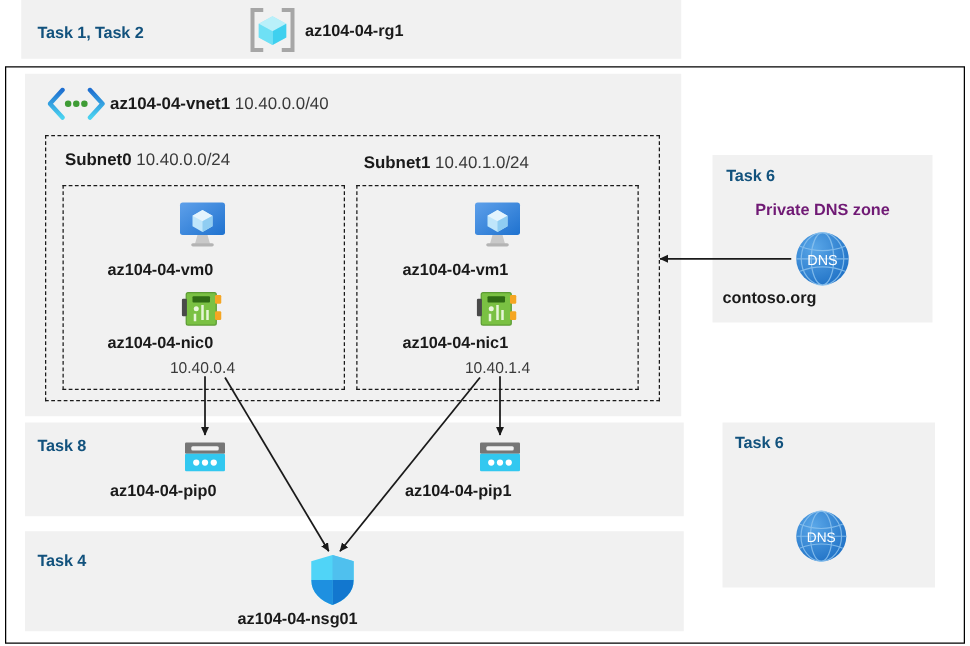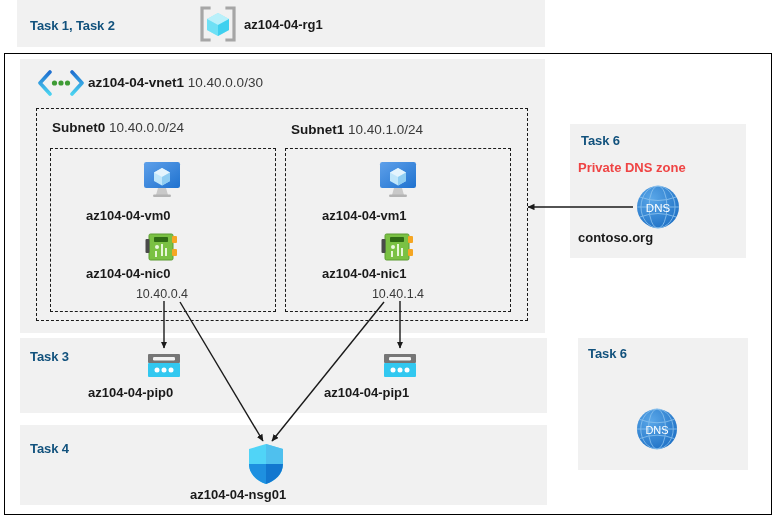--- a/index.html
+++ b/index.html
@@ -75,23 +75,23 @@
     font-size: 13.5px;
     white-space: nowrap;
     color: #1a1a1a;
   }
   .title-strong b { font-weight: bold; }
   .title-strong span.light { font-weight: normal; color: #3a3a3a; }
   .hdr-bold {
     position: absolute;
     font-weight: bold;
     font-size: 13px;
-    color: #ef4444;
-    white-space: nowrap;
-    text-align: left;
+    color: #701a75;
+    white-space: nowrap;
+    text-align: center;
   }
 
   
   .icon-wrap { position: absolute; }
 
   
   .rg-icon { width: 42px; height: 38px; }
 
   
   .vnet-icon { width: 46px; height: 26px; }
@@ -165,21 +165,21 @@
       <path d="M12 2 L2 13 L12 24" fill="none" stroke="url(#vnetg1)" stroke-width="3.6" stroke-linecap="round" stroke-linejoin="round"></path>
       <path d="M34 2 L44 13 L34 24" fill="none" stroke="url(#vnetg2)" stroke-width="3.6" stroke-linecap="round" stroke-linejoin="round"></path>
       <circle cx="16.5" cy="13" r="2.6" fill="#3f9c35"></circle>
       <circle cx="23" cy="13" r="2.6" fill="#3f9c35"></circle>
       <circle cx="29.5" cy="13" r="2.6" fill="#3f9c35"></circle>
     </svg>
   </div>
 
   <div class="title-strong" style="left:88px; top:75px;">
     <b>az104-04-vnet1</b>
-    <span class="light">10.40.0.0/30</span>
+    <span class="light">10.40.0.0/40</span>
   </div>
 
   <div class="subnet-outer" style="left:36px; top:108px; width:492px; height:213px;"></div>
 
   <div class="title-strong" style="left:52px; top:120px;">
     <b>Subnet0</b>
     <span class="light">10.40.0.0/24</span>
   </div>
 
   <div class="subnet-inner" style="left:50px; top:148px; width:226px; height:164px;"></div>
@@ -260,21 +260,21 @@
       <rect x="20" y="16" width="2" height="8" fill="#e6f5d7"></rect>
       <rect x="10" y="19" width="2" height="6" fill="#e6f5d7"></rect>
     </svg>
   </div>
 
   <div class="res-name" style="left:322px; top:266px; width:152px;">az104-04-nic1</div>
   <div class="res-sub" style="left:322px; top:287px; width:152px;">10.40.1.4</div>
 
   <div class="band" style="left:20px; top:338px; width:527px; height:75px;"></div>
 
-  <div class="task-label" style="left:30px; top:349px;">Task 3</div>
+  <div class="task-label" style="left:30px; top:349px;">Task 8</div>
 
   <div class="icon-wrap pip-icon" style="left:146px; top:352px;">
     <svg viewBox="0 0 36 28" width="36" height="28">
       <rect x="2" y="2" width="32" height="9" rx="1" fill="#767676"></rect>
       <rect x="7" y="5" width="22" height="3.4" rx="1.2" fill="#f2f2f2"></rect>
       <rect x="2" y="11" width="32" height="14" rx="1" fill="#32c8f0"></rect>
       <circle cx="11" cy="18" r="2.5" fill="#ffffff"></circle>
       <circle cx="18" cy="18" r="2.5" fill="#ffffff"></circle>
       <circle cx="25" cy="18" r="2.5" fill="#ffffff"></circle>
     </svg>

